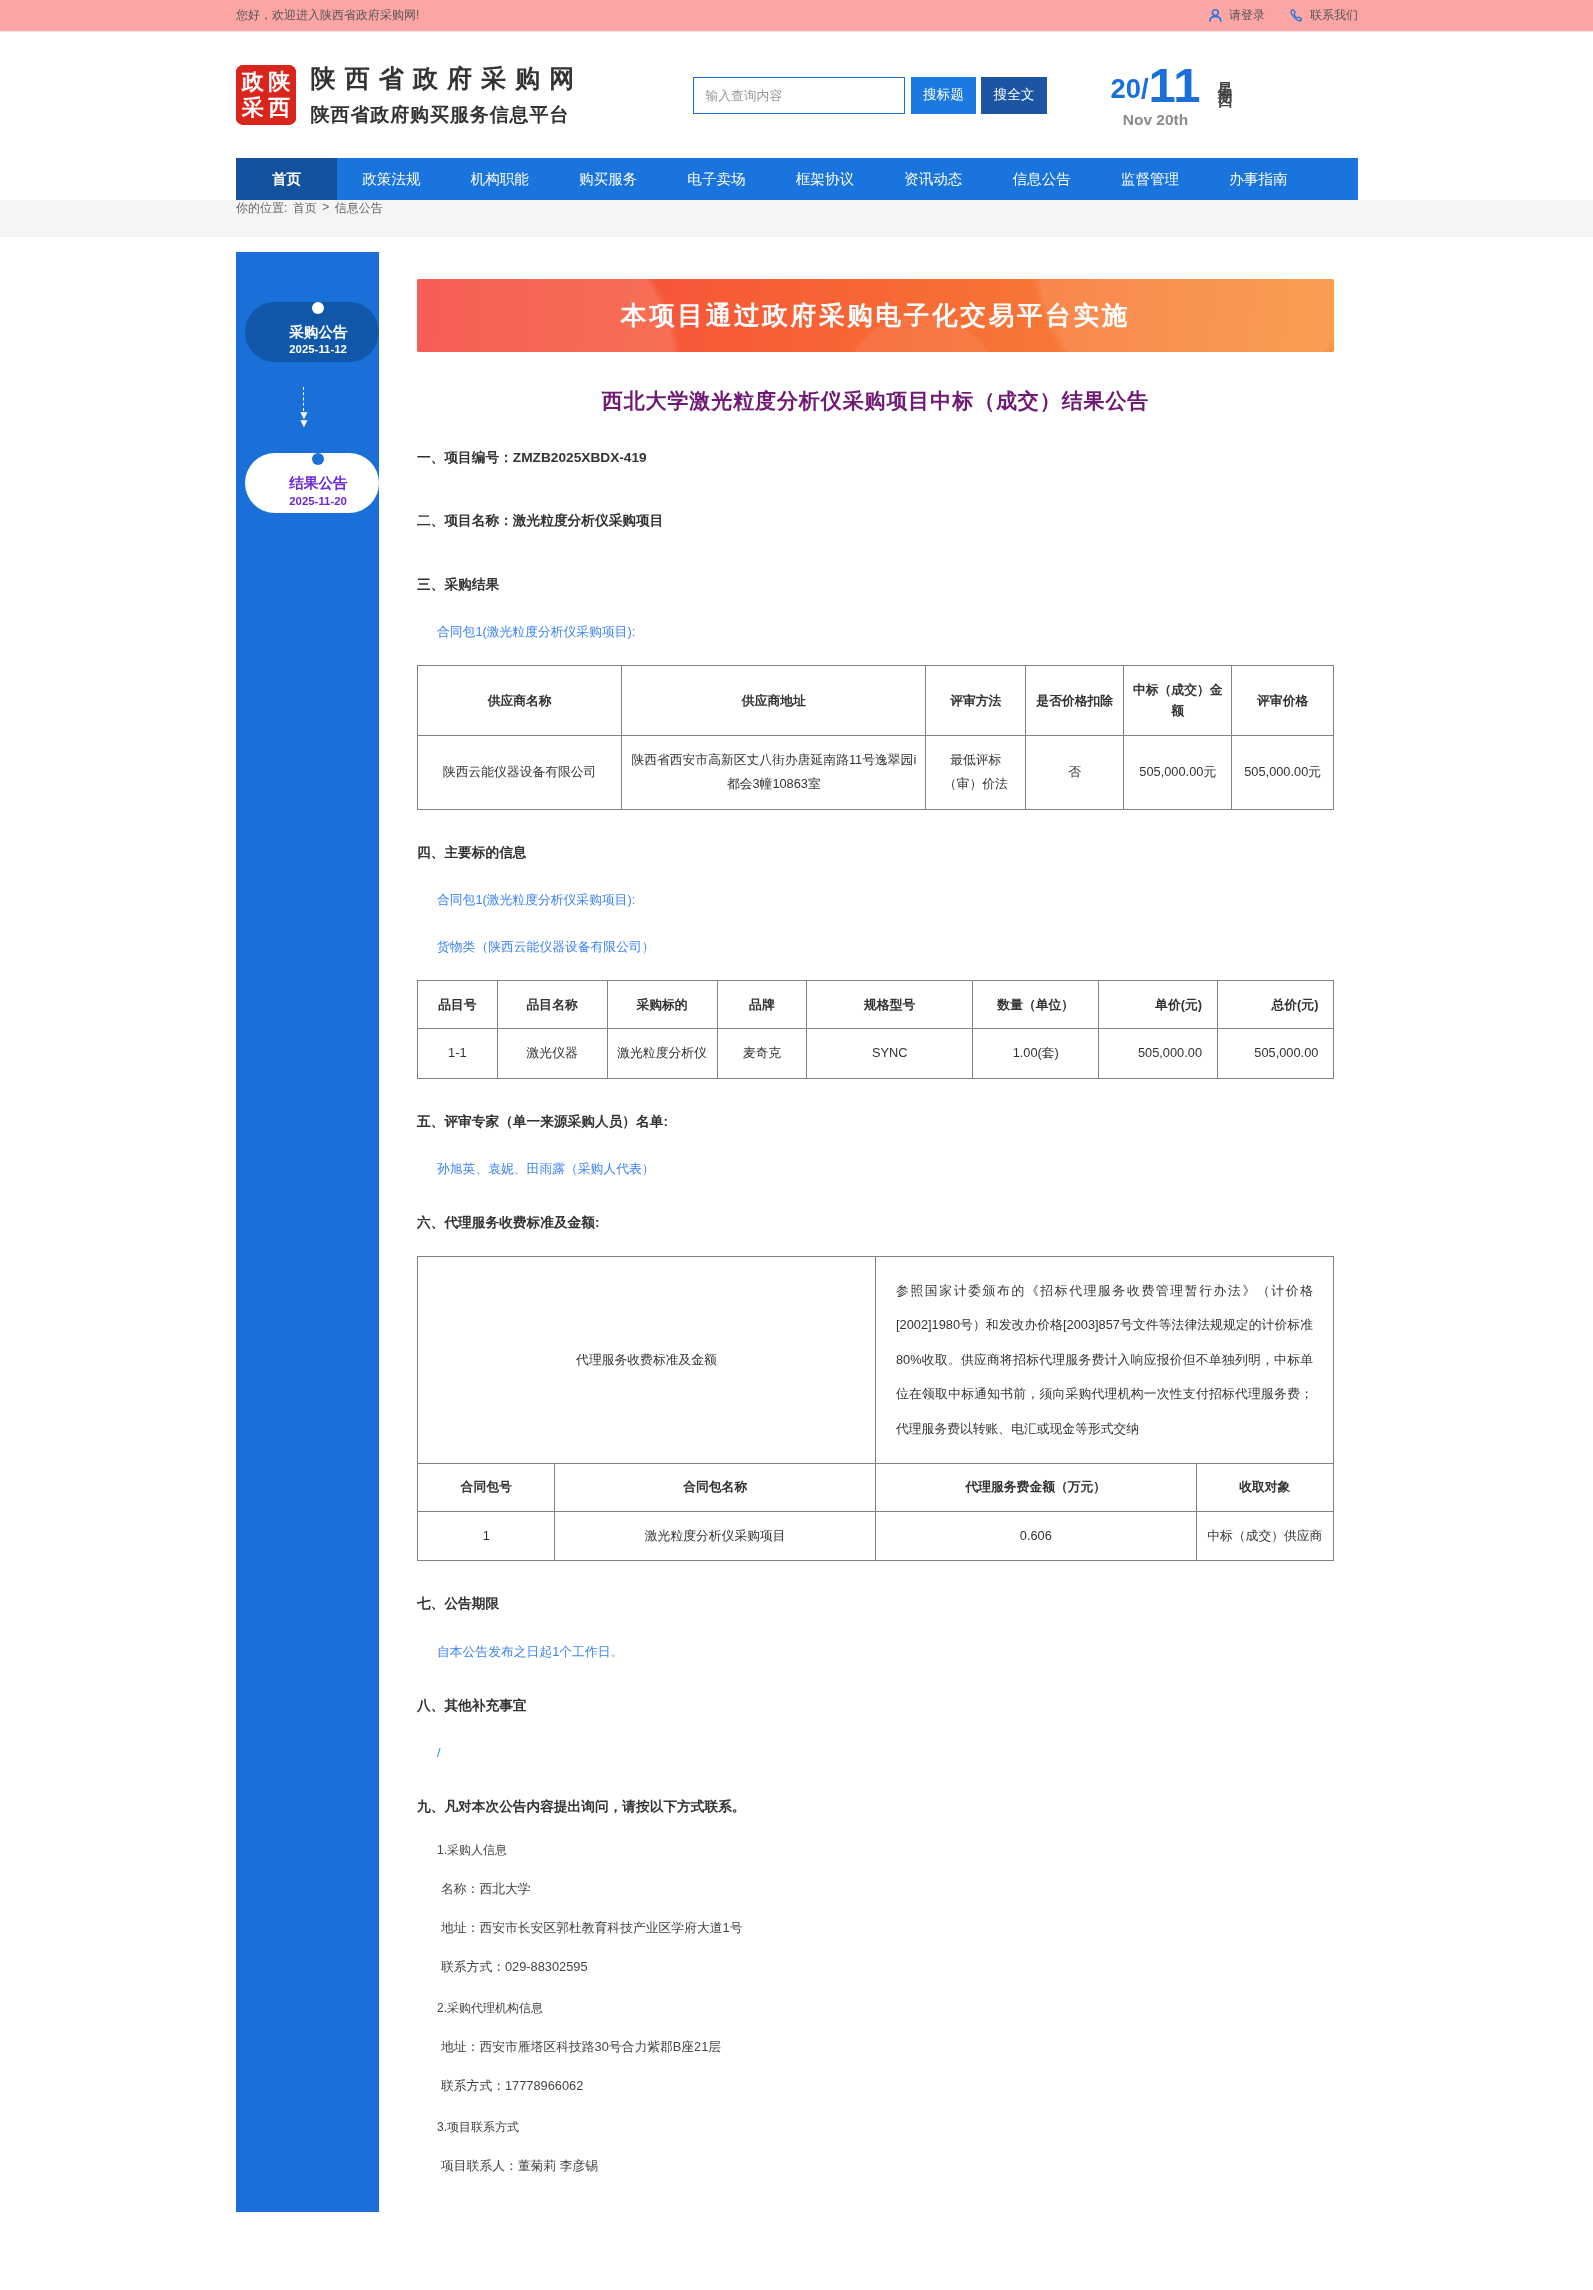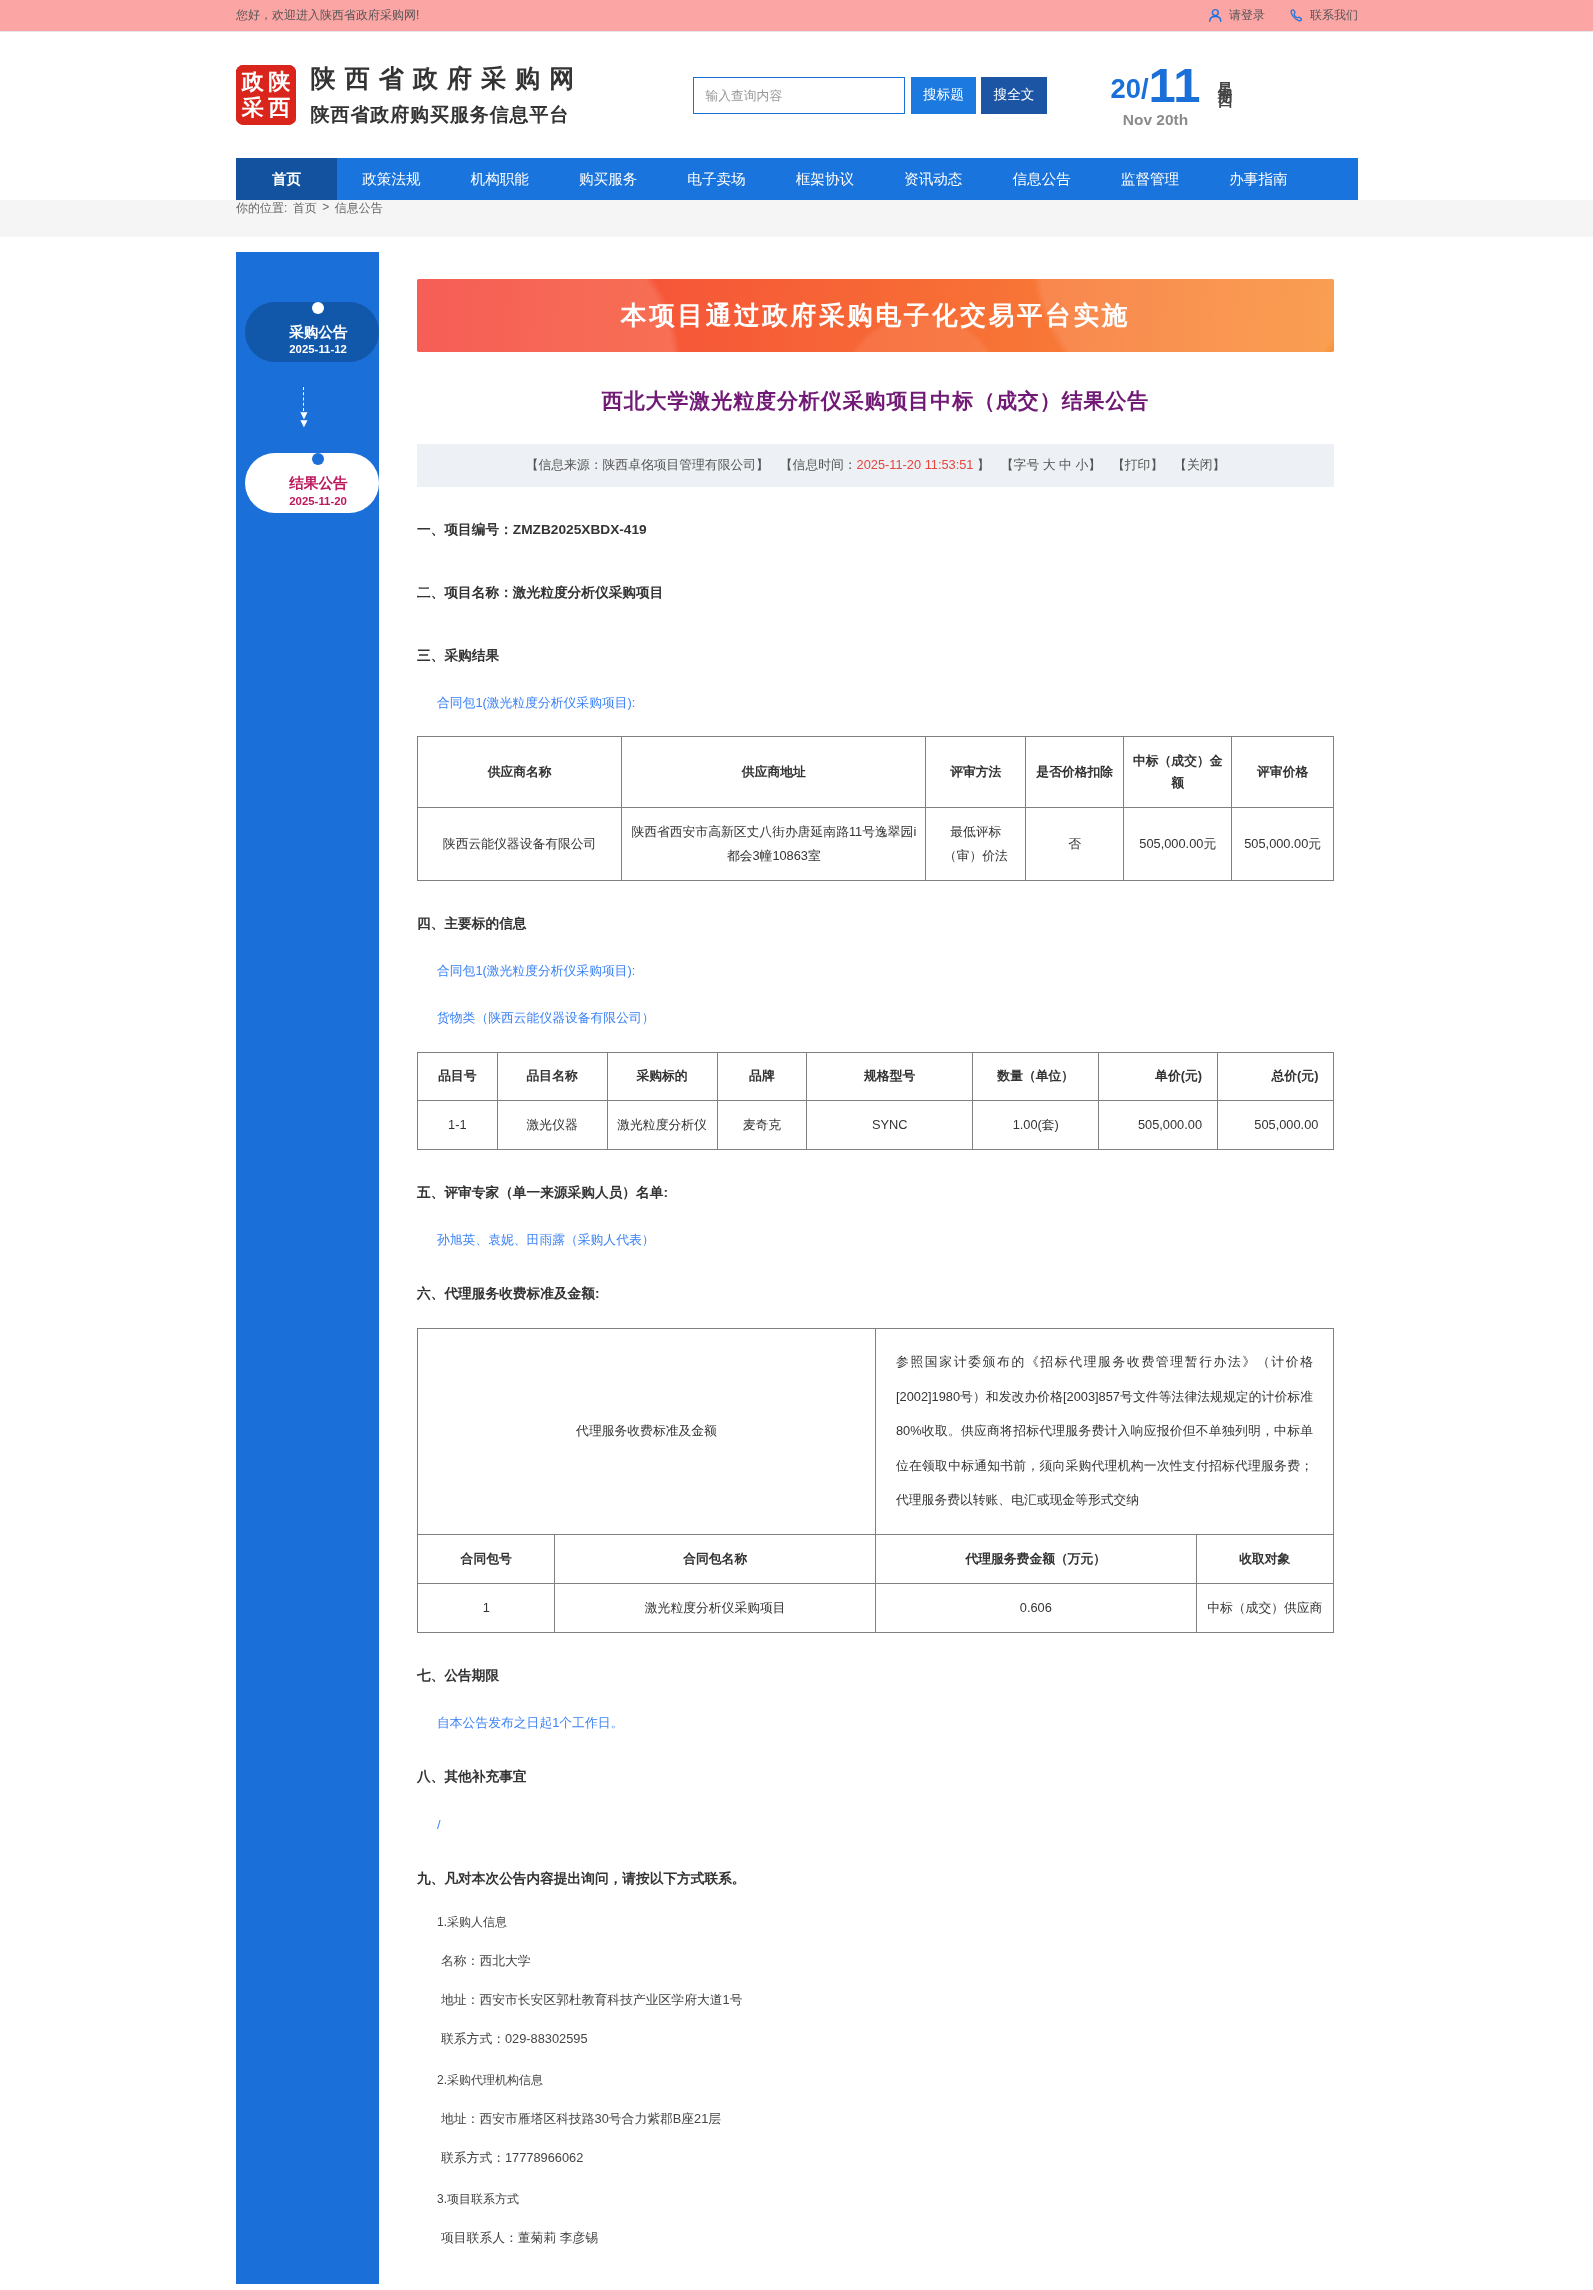--- a/index.html
+++ b/index.html
@@ -64,21 +64,21 @@
   .crumb-link { color:#666; cursor:pointer; }
 
   
   .content-wrap { display:flex; margin-top:14.6px; min-height:1899px; align-items:stretch; margin-bottom:20px; }
   .sidebar { width:143px; background:#1a6fd8; padding-top:50px; flex-shrink:0; }
   .side-pill {
     margin:0 0 0 9.1px; height:60px; border-radius:30px; display:flex; align-items:center;
     padding-left:12.8px; gap:9.1px; cursor:pointer;flex-direction:column;
   }
   .side-pill.prev { background:#1157aa; color:#fff; }
-  .side-pill.current { background:#fff; color:#be185d; }
+  .side-pill.current { background:#fff; color:#6d28d9; }
   .pill-dot { width:12px; height:12px; border-radius:50%; flex-shrink:0; }
   .side-pill.prev .pill-dot { background:#fff; }
   .side-pill.current .pill-dot { background:#1a6fd8; }
   .pill-label { font-size:14.6px; font-weight:bold; line-height:1.3; }
   .pill-date { font-size:11.4px; font-weight:bold; margin-top:1.8px; }
   .side-arrow { display:flex; flex-direction:column; align-items:center; margin:25.6px 0 25.6px -7.3px; color:#fff; }
   .side-arrow .dash { width:0; height:24px; border-left:1.8px dashed #fff; }
   .side-arrow .tri { font-size:12px; line-height:8.2px; color:#fff; }
 
   .main { flex:1; padding:27.4px 24px 37px 38px; background:#fff; min-width:0; }
@@ -231,27 +231,20 @@
   </div>
 
   <div class="main">
 
     <div class="banner">
       <span class="banner-text">本项目通过政府采购电子化交易平台实施</span>
     </div>
 
     <div class="doc-title">西北大学激光粒度分析仪采购项目中标（成交）结果公告</div>
 
-    <div class="meta-bar">
-      <span class="meta-item">【信息来源：陕西卓佲项目管理有限公司】</span>
-      <span class="meta-item"><span>【信息时间：</span><span class="red">2025-11-20 11:53:51</span><span> 】</span></span>
-      <span class="meta-item clickable">【字号 大 中 小】</span>
-      <span class="meta-item clickable">【打印】</span>
-      <span class="meta-item clickable">【关闭】</span>
-    </div>
 
     <div class="section">
       <div class="sec-head">一、项目编号：ZMZB2025XBDX-419</div>
     </div>
 
     <div class="section" style="margin-top:40px;">
       <div class="sec-head">二、项目名称：激光粒度分析仪采购项目</div>
     </div>
 
     <div class="section" style="margin-top:40px;">

